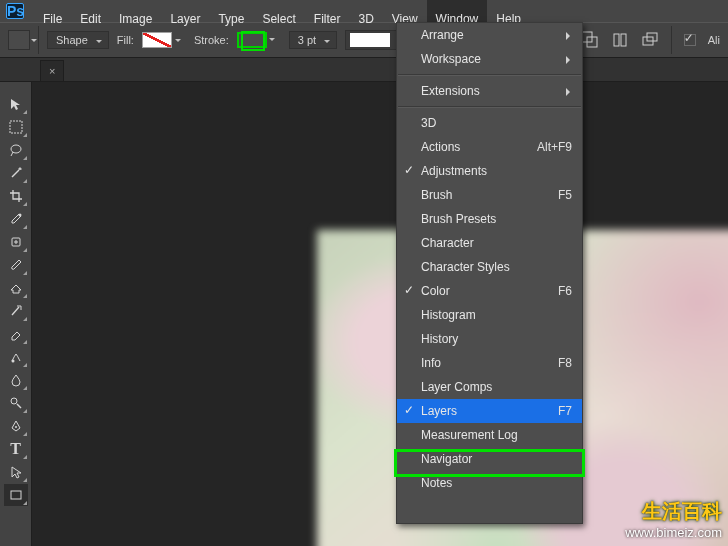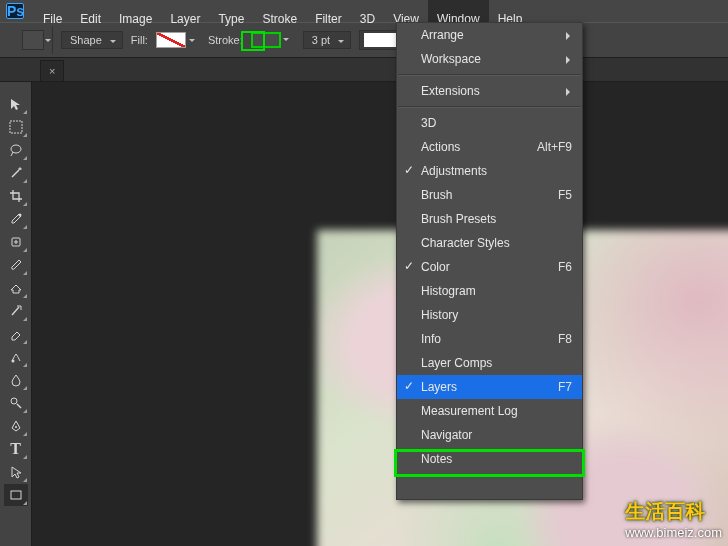--- a/index.html
+++ b/index.html
@@ -4,21 +4,21 @@
 <style>
 * { margin: 0; padding: 0; box-sizing: border-box; font-family: "Segoe UI", Tahoma, sans-serif; }
 body { width: 728px; height: 546px; background: #232323; overflow: hidden; position: relative; }
 
 .menubar { height: 22px; background: #464646; display: flex; align-items: center; color: #e6e6e6; font-size: 12px; }
 .ps-icon { width: 22px; height: 22px; display: flex; align-items: center; justify-content: center; margin: 0 8px 0 4px; }
 .ps-icon div { width: 18px; height: 16px; background: #0a1f33; border: 1px solid #3aa6ff; border-radius: 2px; font-size: 14px; font-weight: bold; color: #3aa6ff; text-align: center; line-height: 14px; }
 .menubar .menu-item { padding: 8px 9px; cursor: default; height: 22px; line-height: 22px; }
 .menubar .menu-item.open { background: #2d2d2d; }
 
-.options-bar { height: 36px; background: #434343; border-top: 1px solid #565656; border-bottom: 1px solid #1e1e1e; display: flex; align-items: center; color: #d2d2d2; font-size: 11px; padding-left: 22px; gap: 8px; }
+.options-bar { height: 36px; background: #434343; border-top: 1px solid #565656; border-bottom: 1px solid #1e1e1e; display: flex; align-items: center; color: #d2d2d2; font-size: 11px; padding-left: 8px; gap: 8px; }
 .tool-preset { width: 22px; height: 20px; border: 1px solid #303030; background: #4a4a4a; position: relative; }
 .tool-preset::after { content: ""; position: absolute; right: -8px; top: 8px; border: 3px solid transparent; border-top-color: #c0c0c0; }
 .options-bar .dropdown { background: #3b3b3b; border: 1px solid #303030; padding: 2px 20px 2px 8px; position: relative; color: #d2d2d2; }
 .options-bar .dropdown::after { content: ""; position: absolute; right: 6px; top: 8px; border: 3px solid transparent; border-top-color: #c0c0c0; }
 .swatch-nofill { width: 30px; height: 16px; background: #fff; position: relative; border: 1px solid #a0a0a0; }
 .swatch-nofill::before { content: ""; position: absolute; left: 0; top: 0; right: 0; bottom: 0; background: linear-gradient(to top right, transparent 45%, #e3201e 45%, #e3201e 55%, transparent 55%); }
 .swatch-nofill::after { content: ""; position: absolute; right: -10px; top: 6px; border: 3px solid transparent; border-top-color: #c0c0c0; }
 .swatch-stroke { width: 30px; height: 16px; border: 2px solid #00d000; background: #4a4a4a; position: relative; }
 .swatch-stroke::after { content: ""; position: absolute; right: -10px; top: 4px; border: 3px solid transparent; border-top-color: #c0c0c0; }
 .stroke-style { width: 40px; height: 14px; background: #fff; }
@@ -53,39 +53,39 @@
 .dropdown-menu { position: absolute; left: 396px; top: 22px; width: 187px; background: #4d4d4d; color: #e6e6e6; font-size: 12px; box-shadow: 2px 3px 6px rgba(0,0,0,0.55); border: 1px solid #3a3a3a; padding-bottom: 4px; }
 .dropdown-menu .row { height: 24px; display: flex; align-items: center; padding: 0 10px 0 24px; position: relative; cursor: default; }
 .dropdown-menu .row .shortcut { margin-left: auto; color: #e0e0e0; text-align: center; }
 .dropdown-menu .row.sub::after { content: ""; position: absolute; right: 8px; top: 9px; border: 4px solid transparent; border-left-color: #d2d2d2; }
 .dropdown-menu .row.checked::before { content: "✓"; position: absolute; left: 7px; top: 4px; font-size: 12px; color: #e4e4e4; }
 .dropdown-menu .sep { height: 0; border-top: 1px solid #3a3a3a; border-bottom: 1px solid #5a5a5a; margin: 3px 1px; width: auto; }
 .dropdown-menu .row.hl { background: #1a6fe6; }
 .layers-hl { position: absolute; left: 394px; top: 449px; width: 191px; height: 28px; border: 3px solid #00e000; pointer-events: none; }
 .stroke-hl { position: absolute; left: 241px; top: 31px; width: 24px; height: 20px; border: 2px solid #00e000; pointer-events: none; }
 
-.watermark { position: absolute; right: 6px; bottom: 6px; text-align: left; }
+.watermark { position: absolute; right: 6px; bottom: 6px; text-align: right; }
 .watermark .cn { color: #ffc814; font-size: 20px; text-shadow: 0 0 4px #1b4e00, 0 0 2px #000; font-weight: bold; }
 .watermark .url { color: #fff; font-size: 13px; text-shadow: 0 0 3px #000; }
 
 svg { display: block; }
 </style>
 </head>
 <body>
 
 <div class="menubar">
   <div class="ps-icon">
       <div>Ps</div>
     </div>
   <div class="menu-item">File</div>
     <div class="menu-item">Edit</div>
     <div class="menu-item">Image</div>
     <div class="menu-item">Layer</div>
     <div class="menu-item">Type</div>
-    <div class="menu-item">Stroke</div>
+    <div class="menu-item">Select</div>
     <div class="menu-item">Filter</div>
     <div class="menu-item">3D</div>
     <div class="menu-item">View</div>
     <div class="menu-item open">Window</div>
     <div class="menu-item">Help</div>
 </div>
 
 <div class="options-bar">
   <div class="tool-preset"></div>
   <div class="sep"></div>
@@ -93,20 +93,44 @@
   <span>Fill:</span>
   <div class="swatch-nofill"></div>
   <span style="width:6px"></span>
   <span>Stroke:</span>
   <div class="swatch-stroke"></div>
   <span style="width:6px"></span>
   <div class="dropdown" style="min-width:32px">3 pt</div>
   <div class="dropdown" style="padding:2px 18px 2px 4px">
       <div class="stroke-style"></div>
     </div>
+  <div class="right-icons">
+    <div class="sep"></div>
+    <div class="ricon" style="border:none">
+      <svg width="18" height="18" viewBox="0 0 18 18">
+          <rect x="1" y="1" width="10" height="10" fill="none" stroke="#cfcfcf"></rect>
+          <rect x="6" y="6" width="10" height="10" fill="none" stroke="#cfcfcf"></rect>
+        </svg>
+    </div>
+    <div class="ricon" style="border:none">
+      <svg width="18" height="18" viewBox="0 0 18 18">
+          <rect x="3" y="3" width="5" height="12" fill="none" stroke="#cfcfcf"></rect>
+          <rect x="10" y="3" width="5" height="12" fill="none" stroke="#cfcfcf"></rect>
+        </svg>
+    </div>
+    <div class="ricon" style="border:none">
+      <svg width="18" height="18" viewBox="0 0 18 18">
+          <rect x="2" y="6" width="10" height="8" fill="none" stroke="#cfcfcf"></rect>
+          <rect x="6" y="2" width="10" height="8" fill="none" stroke="#cfcfcf"></rect>
+        </svg>
+    </div>
+    <div class="sep"></div>
+    <div class="ricon checkbox"></div>
+    <span>Ali</span>
+  </div>
 </div>
 
 <div class="tabbar">
   <div class="tab">
     <span class="close">×</span>
   </div>
 </div>
 
 <div class="workspace">
   <div class="toolbox">
@@ -237,20 +261,23 @@
         <span>Adjustments</span>
       </div>
       <div class="row">
         <span>Brush</span>
         <span class="shortcut">F5</span>
       </div>
       <div class="row">
         <span>Brush Presets</span>
       </div>
       <div class="row">
+        <span>Character</span>
+      </div>
+      <div class="row">
         <span>Character Styles</span>
       </div>
       <div class="row checked">
         <span>Color</span>
         <span class="shortcut">F6</span>
       </div>
       <div class="row">
         <span>Histogram</span>
       </div>
       <div class="row">

